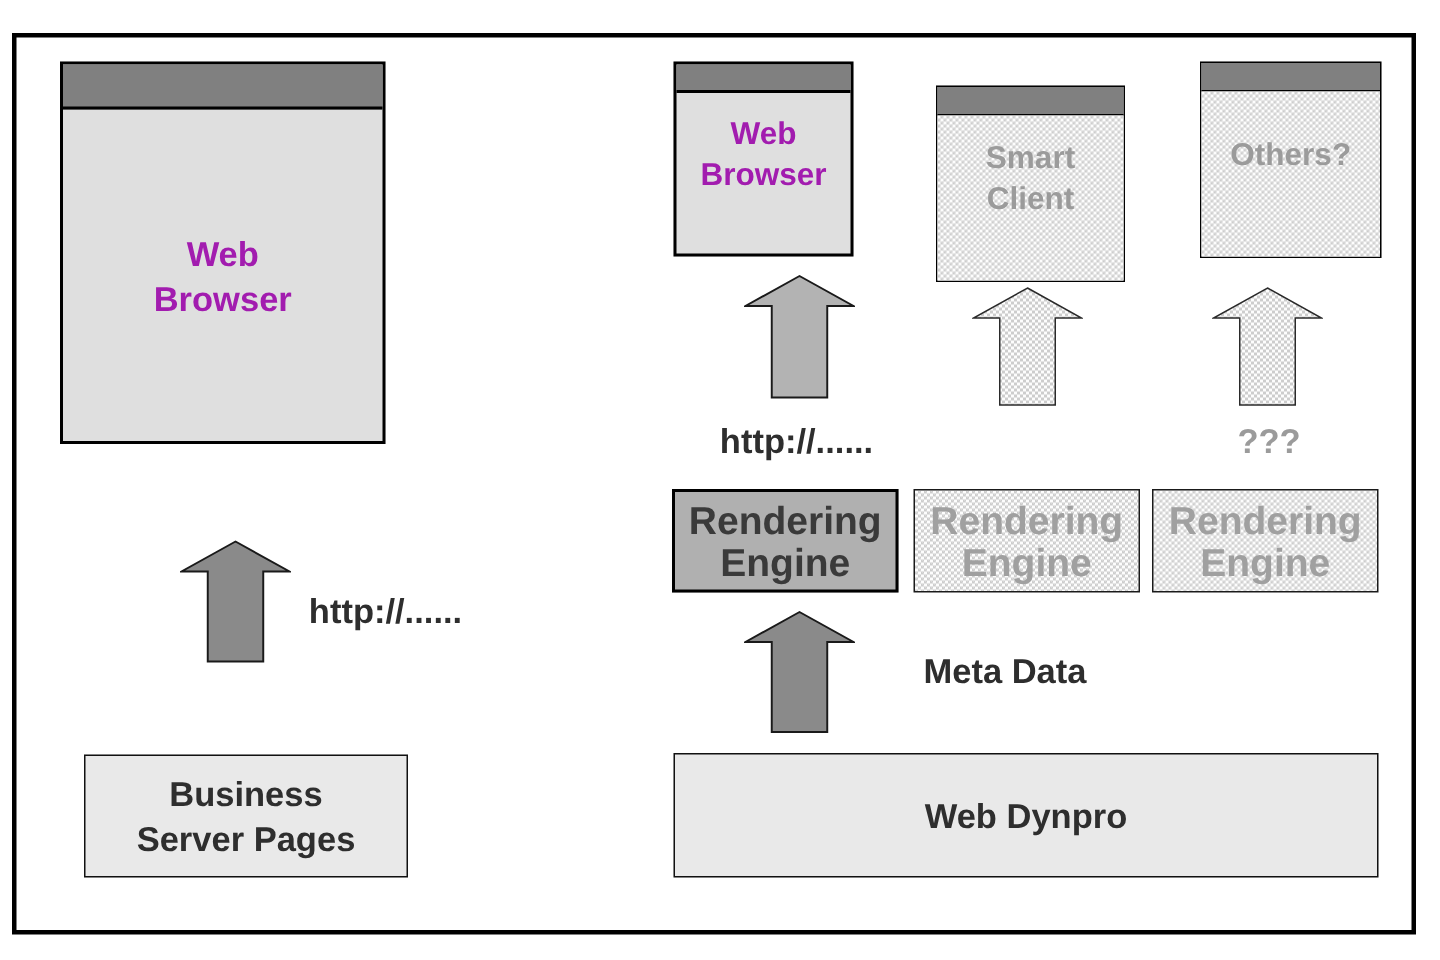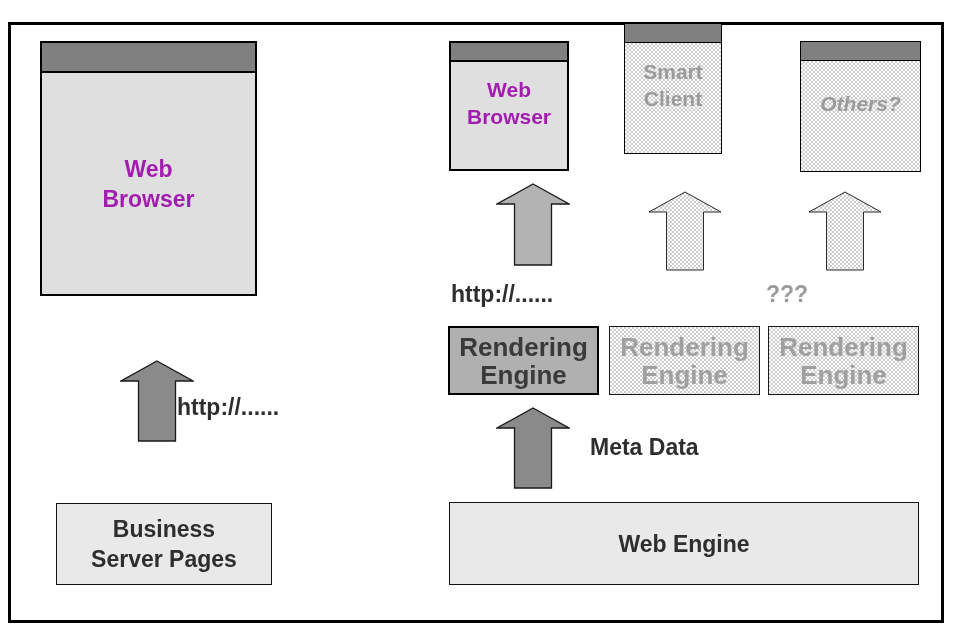--- a/index.html
+++ b/index.html
@@ -38,21 +38,21 @@
     white-space: pre-line; font-weight: bold; font-size: 26px; line-height: 28px;
   }
   .engine.solid { background: #b0b0b0; border: 2px solid #000000; color: #3a3a3a; }
   .engine.faded { border: 1.5px solid #1a1a1a; color: #a0a0a0; }
   .panelbox {
     background: #e9e9e9; border: 1.5px solid #111111;
     display: flex; align-items: center; justify-content: center; text-align: center;
     white-space: pre-line; font-weight: bold; font-size: 23px; line-height: 30px; color: #2e2e2e;
   }
   .flowlabel {
-    font-weight: bold; font-size: 23px; white-space: pre;
+    font-weight: bold; font-size: 23px; text-align: center; white-space: pre;
     color: #2e2e2e; width: 160px;
   }
   .arrow-svg { display: block; }
 </style>
 </head>
 <body>
 
 <div class="canvas">
 
   <svg width="0" height="0" style="position:absolute" aria-hidden="true">
@@ -81,27 +81,27 @@
 
   <div class="panelbox abs" style="left:56px; top:503px; width:216px; height:82px;">Business
 Server Pages</div>
 
   <div class="window smallwin abs" style="left:449px; top:41px; width:120px; height:130px;">
     <div class="titlebar" style="height:19px;"></div>
     <div class="winbody">Web
 Browser</div>
   </div>
 
-  <div class="window smallwin dotted abs" style="left:624px; top:23px; width:98px; height:131px;">
+  <div class="window smallwin dotted abs" style="left:624px; top:57px; width:126px; height:131px;">
     <div class="titlebar" style="height:19px;"></div>
     <div class="winbody checker graytext">Smart
 Client</div>
   </div>
 
-  <div class="window smallwin dotted abs" style="left:800px; top:41px; width:121px; height:131px;font-style:italic;">
+  <div class="window smallwin dotted abs" style="left:800px; top:41px; width:121px; height:131px;">
     <div class="titlebar" style="height:19px;"></div>
     <div class="winbody checker graytext">Others?</div>
   </div>
 
   <svg class="arrow-svg abs" style="left:496px; top:183px;" width="74" height="83" viewBox="0 0 74 83">
     <polygon points="37,1 73,21 55.5,21 55.5,82 18.5,82 18.5,21 1,21" fill="#b3b3b3" stroke="#1a1a1a" stroke-width="1.3"></polygon>
   </svg>
 
   <svg class="arrow-svg abs" style="left:648px; top:191px;" width="74" height="80" viewBox="0 0 74 80">
     <polygon points="37,1 73,21 55.5,21 55.5,79 18.5,79 18.5,21 1,21" fill="url(#checker)" stroke="#2a2a2a" stroke-width="1"></polygon>
@@ -120,15 +120,15 @@
 Engine</div>
   <div class="engine faded checker abs" style="left:768px; top:326px; width:151px; height:69px;">Rendering
 Engine</div>
 
   <svg class="arrow-svg abs" style="left:496px; top:407px;" width="74" height="82" viewBox="0 0 74 82">
     <polygon points="37,1 73,21 55.5,21 55.5,81 18.5,81 18.5,21 1,21" fill="#8a8a8a" stroke="#1a1a1a" stroke-width="1.3"></polygon>
   </svg>
 
   <div class="flowlabel abs" style="left:590px; top:434px;">Meta Data</div>
 
-  <div class="panelbox abs" style="left:449px; top:502px; width:470px; height:83px;">Web Engine</div>
+  <div class="panelbox abs" style="left:449px; top:502px; width:470px; height:83px;">Web Dynpro</div>
 
 </div>
 
 </body></html>

